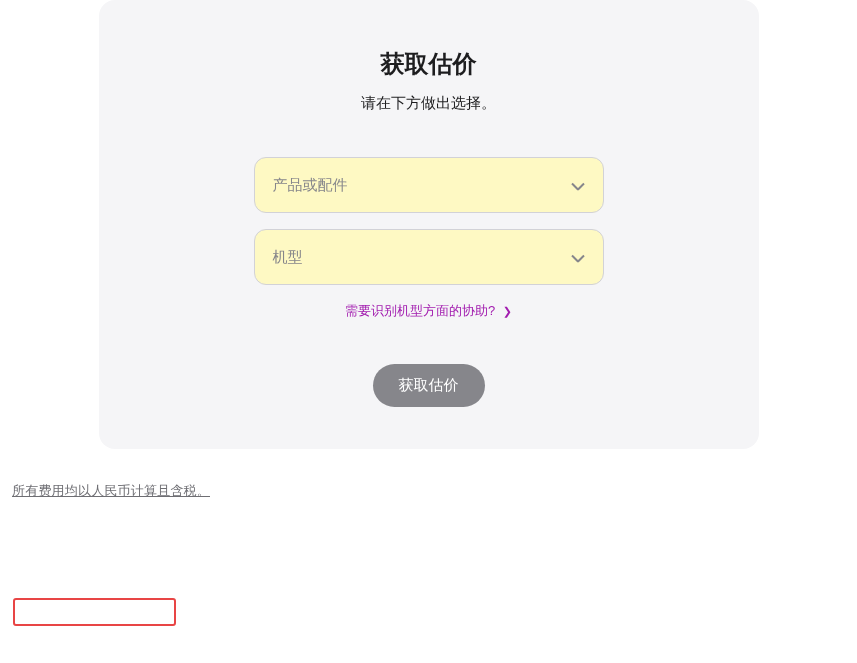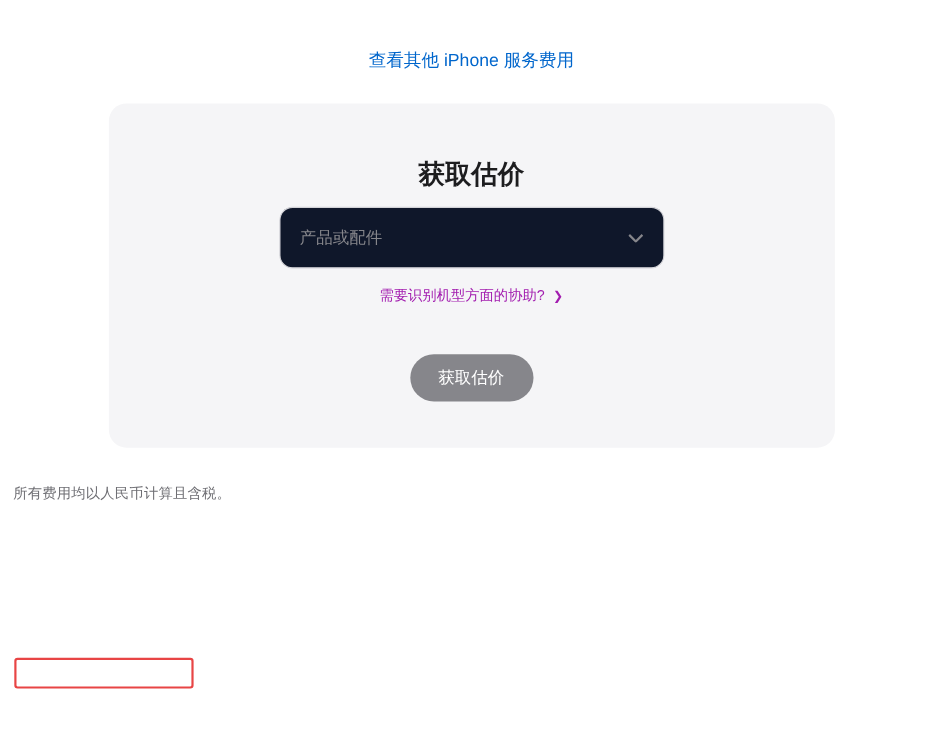--- a/index.html
+++ b/index.html
@@ -47,21 +47,21 @@
       margin-bottom: 44px;
     }
     .select-wrapper {
       position: relative;
       width: 350px;
       margin: 0 auto 16px auto;
     }
     .select-box {
       width: 100%;
       height: 56px;
-      background: #0f172a;
+      background: #fef9c3;
       border: 1px solid #d2d2d7;
       border-radius: 12px;
       padding: 0 44px 0 18px;
       font-size: 15px;
       color: #86868b;
       text-align: left;
       cursor: pointer;
       display: flex;
       align-items: center;
       position: relative;
@@ -104,56 +104,65 @@
     }
     .footer-text {
       margin-top: 28px;
       padding: 0 2px;
     }
     .footer-text p {
       font-size: 13px;
       color: #6e6e73;
       line-height: 2.2;
       letter-spacing: 0.2px;
+      text-decoration: underline;
     }
     .highlight-box {
       position: absolute;
       border: 2px solid #e84545;
       border-radius: 3px;
       pointer-events: none;
     }
     .highlight-box.hl {
       left: 13px;
       top: 598px;
       width: 163px;
       height: 28px;
     }
   </style>
 </head>
 <body>
 
 <div class="container">
-  <div class="top-link">
-    <a href="#">查看其他 iPhone 服务费用</a>
-  </div>
 
   <div class="card">
     <h2 class="card-title">获取估价</h2>
+    <p class="card-subtitle">请在下方做出选择。</p>
 
     <div class="select-wrapper">
       <div class="select-box">
         <span>产品或配件</span>
         <span class="chevron">
           <svg viewBox="0 0 14 8">
               <polyline points="1,1 7,7 13,1"></polyline>
             </svg>
         </span>
       </div>
     </div>
 
+    <div class="select-wrapper">
+      <div class="select-box">
+        <span>机型</span>
+        <span class="chevron">
+          <svg viewBox="0 0 14 8">
+              <polyline points="1,1 7,7 13,1"></polyline>
+            </svg>
+        </span>
+      </div>
+    </div>
 
     <div class="help-link">
       <a href="#">
         <span>需要识别机型方面的协助?</span>
         <span class="arrow">❯</span>
       </a>
     </div>
 
     <button class="estimate-button">获取估价</button>
   </div>

